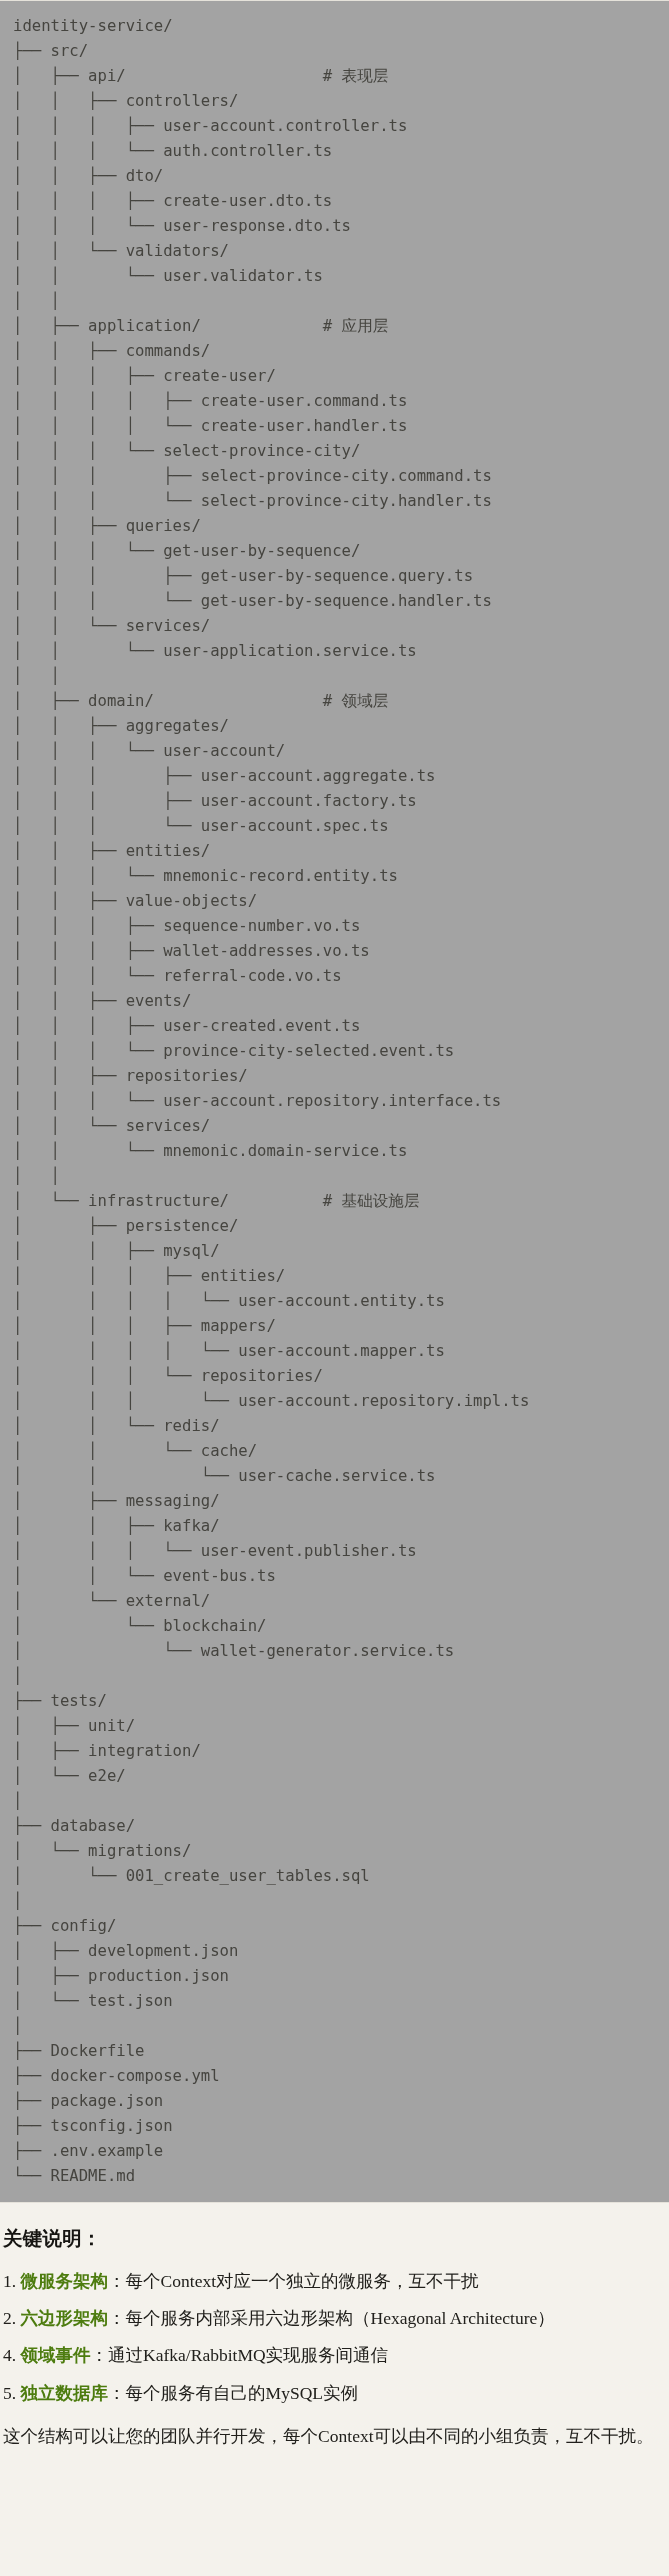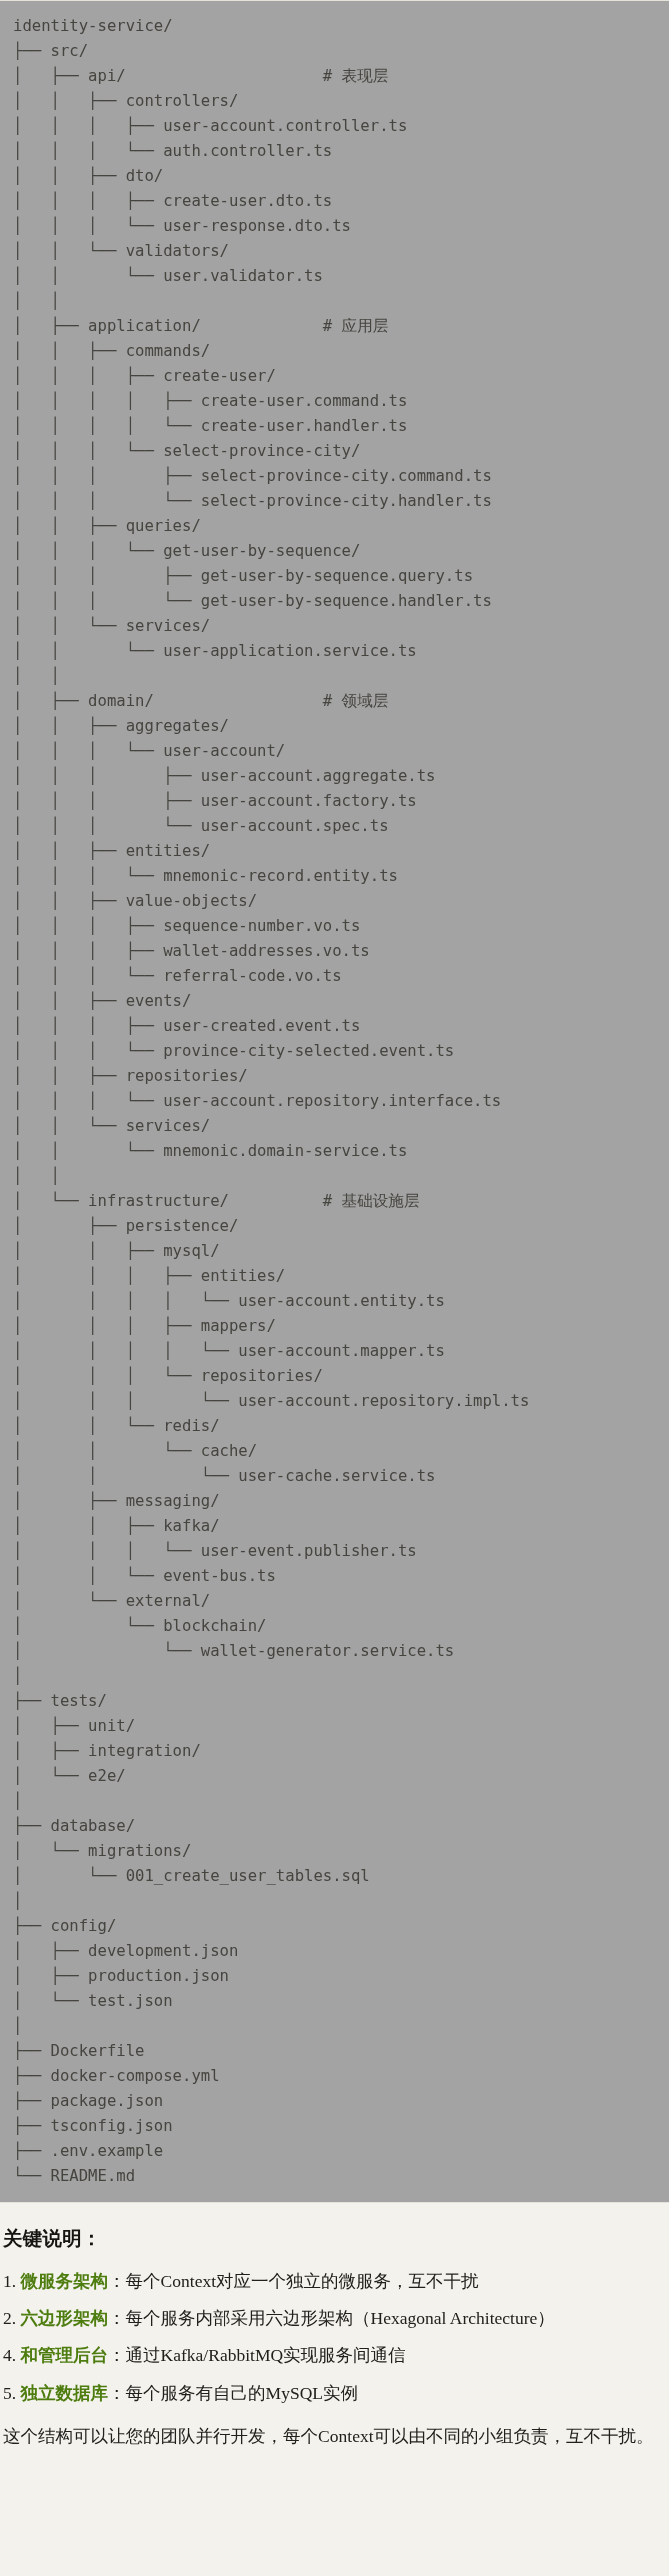--- a/index.html
+++ b/index.html
@@ -169,21 +169,21 @@
 ├── .env.example
 └── README.md</pre>
   </div>
 
   <div class="notes">
     <h3 class="notes-title">关键说明：</h3>
 
     <div class="note-list">
       <div class="note-item"><span class="note-num">1.</span><span class="note-term">微服务架构</span><span class="note-desc">：每个Context对应一个独立的微服务，互不干扰</span></div>
       <div class="note-item"><span class="note-num">2.</span><span class="note-term">六边形架构</span><span class="note-desc">：每个服务内部采用六边形架构（Hexagonal Architecture）</span></div>
-      <div class="note-item"><span class="note-num">4.</span><span class="note-term">和管理后台</span><span class="note-desc">：通过Kafka/RabbitMQ实现服务间通信</span></div>
+      <div class="note-item"><span class="note-num">4.</span><span class="note-term">领域事件</span><span class="note-desc">：通过Kafka/RabbitMQ实现服务间通信</span></div>
       <div class="note-item"><span class="note-num">5.</span><span class="note-term">独立数据库</span><span class="note-desc">：每个服务有自己的MySQL实例</span></div>
     </div>
 
     <p class="closing">这个结构可以让您的团队并行开发，每个Context可以由不同的小组负责，互不干扰。</p>
   </div>
 
 </div>
 
 
 </body></html>

